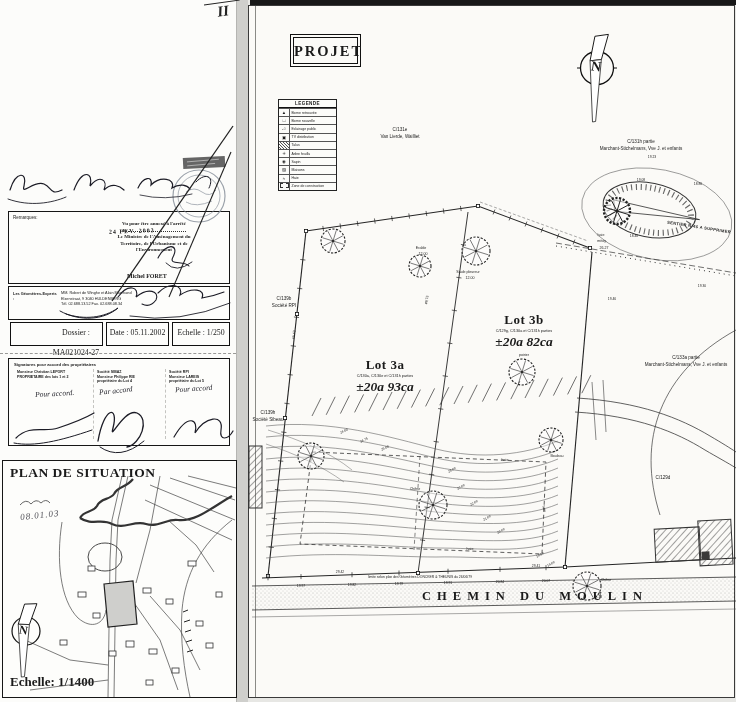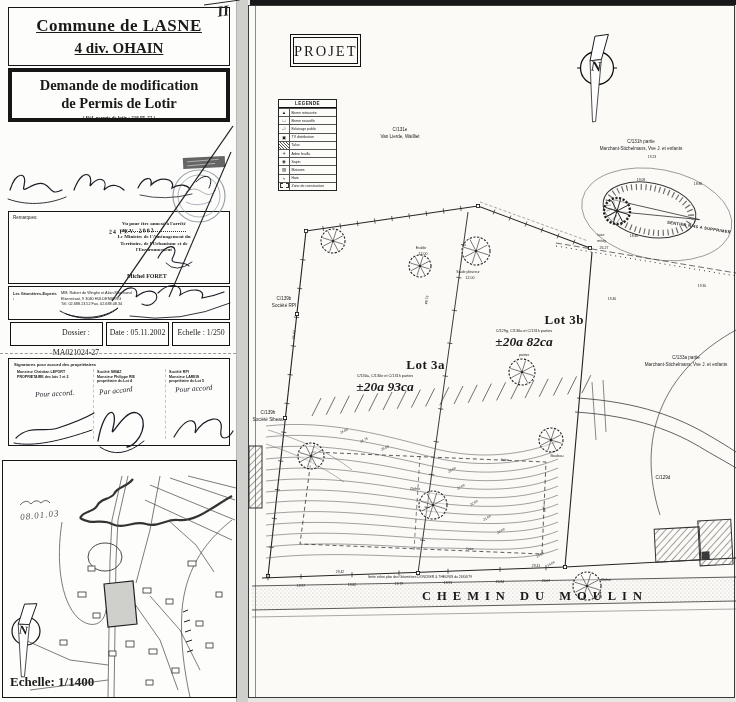--- a/index.html
+++ b/index.html
@@ -61,32 +61,32 @@
   .ow-sep{position:absolute;top:10px;height:70px;border-left:1px dashed #c4c4c0;}
   
   #p-situation{left:2px;top:460px;width:235px;height:238px;border-width:1.5px;}
   .sit-title{position:absolute;left:7px;top:4px;font-size:13.5px;font-weight:bold;letter-spacing:.5px;}
   .sit-scale{position:absolute;left:7px;top:213px;font-size:13px;font-weight:bold;}
   .sit-note{position:absolute;left:17px;top:49px;font-size:9px;font-style:italic;color:#4e4e55;transform:rotate(-6deg);letter-spacing:1px;}
   
   #projet{position:absolute;left:290px;top:34px;width:71px;height:33px;border:1.8px solid #101010;
           background:#fbfaf7;box-sizing:border-box;z-index:4;}
   #projet .in{position:absolute;inset:2px;border:.9px solid #101010;text-align:left;
-              font-size:14.5px;font-weight:normal;letter-spacing:2px;line-height:26px;}
+              font-size:14.5px;font-weight:bold;letter-spacing:2px;line-height:26px;}
   #legend{position:absolute;left:278px;top:99px;width:59px;background:#fcfcf9;border:1px solid #222;
           box-sizing:border-box;z-index:4;font-family:"Liberation Sans",sans-serif;}
   .lg-title{font-size:4.6px;font-weight:bold;text-align:center;border-bottom:1px solid #111;padding:1px 0;letter-spacing:.4px;}
   .lg-row{display:flex;border-top:.6px solid #555;height:7.2px;align-items:center;}
   .lg-sym{width:11px;border-right:.6px solid #555;font-size:4.4px;text-align:center;line-height:7px;height:100%;box-sizing:border-box;}
   .lg-sym.zone i{display:inline-block;width:7px;height:3px;border:.6px dashed #333;}
   .lg-sym.talus{background:repeating-linear-gradient(45deg,#fcfcf9 0,#fcfcf9 1.4px,#555 1.4px,#555 2px);}
   .lg-label{font-size:3.5px;padding-left:1.5px;white-space:nowrap;}
   .lot-block{position:absolute;width:120px;text-align:center;z-index:4;}
   #lot3a{left:325px;top:357px;} #lot3b{left:464px;top:312px;}
-  .lot-name{font-size:13px;font-weight:bold;letter-spacing:.5px;text-align:right;}
+  .lot-name{font-size:13px;font-weight:bold;letter-spacing:.5px;}
   .lot-cad{font-size:3.8px;font-family:"Liberation Sans",sans-serif;margin-top:1px;}
   .lot-area{font-size:13.5px;font-weight:bold;font-style:italic;margin-top:1px;}
   #roadname{position:absolute;left:390px;top:589px;width:290px;text-align:center;font-size:12.5px;
             font-weight:bold;letter-spacing:6px;z-index:4;}
   #limitnote{position:absolute;left:325px;top:574.5px;width:190px;text-align:center;font-size:3.4px;
              font-family:"Liberation Sans",sans-serif;color:#222;z-index:4;}
   .northN{position:absolute;font-weight:bold;z-index:6;font-family:"Liberation Serif",serif;}
   #planN{left:591px;top:59px;font-size:14px;transform:rotate(8deg);}
   #sitN{left:19px;top:623px;font-size:12px;transform:rotate(10deg);}
   
@@ -102,31 +102,22 @@
 </head>
 <body>
 
 <div id="page">
   <div id="sheet-left"></div>
   <div id="gap"></div>
   <div id="sheet-plan"></div>
   <div id="topband"></div>
   <div id="plan-inner-edge"></div>
 
-  <div class="panel ctr" id="p-header">
-    <div class="hdr1">Commune de LASNE</div>
-    <div class="hdr2">4 div. OHAIN</div>
-  </div>
   <div id="hand-ii">II</div>
 
-  <div class="panel ctr" id="p-permit">
-    <div class="pt1">Demande de modification</div>
-    <div class="pt2">de Permis de Lotir</div>
-    <div class="pref">( Réf. permis de lotir : 218 PL 72 )</div>
-  </div>
 
 
   <div class="panel" id="p-remarks">
     <div class="rq-label">Remarques:</div>
     <div class="annex">
       <span>Vu pour être annexé à l'arrêté</span><br>
       <span>du</span>
       <span class="dotline"></span><br>
       <span>Le Ministre de l'Aménagement du</span><br>
       <span>Territoire, de l'Urbanisme et de</span><br>
@@ -167,20 +158,21 @@
       <span>Société RPI</span><br>
       <span>Monsieur LAREIS</span><br>
       <span>propriétaire du Lot 5</span>
     </div>
     <div class="ow-hand" id="owh1">Pour accord.</div>
     <div class="ow-hand" id="owh2">Par accord</div>
     <div class="ow-hand" id="owh3">Pour accord</div>
   </div>
 
   <div class="panel" id="p-situation">
+    <div class="sit-title">PLAN DE SITUATION</div>
     <div class="sit-note">08.01.03</div>
     <div class="sit-scale">Echelle: 1/1400</div>
   </div>
   <div class="northN" id="sitN">N</div>
 
   <div id="projet">
     <div class="in">PROJET</div>
   </div>
   <div id="legend">
     <div class="lg-title">LEGENDE</div>

